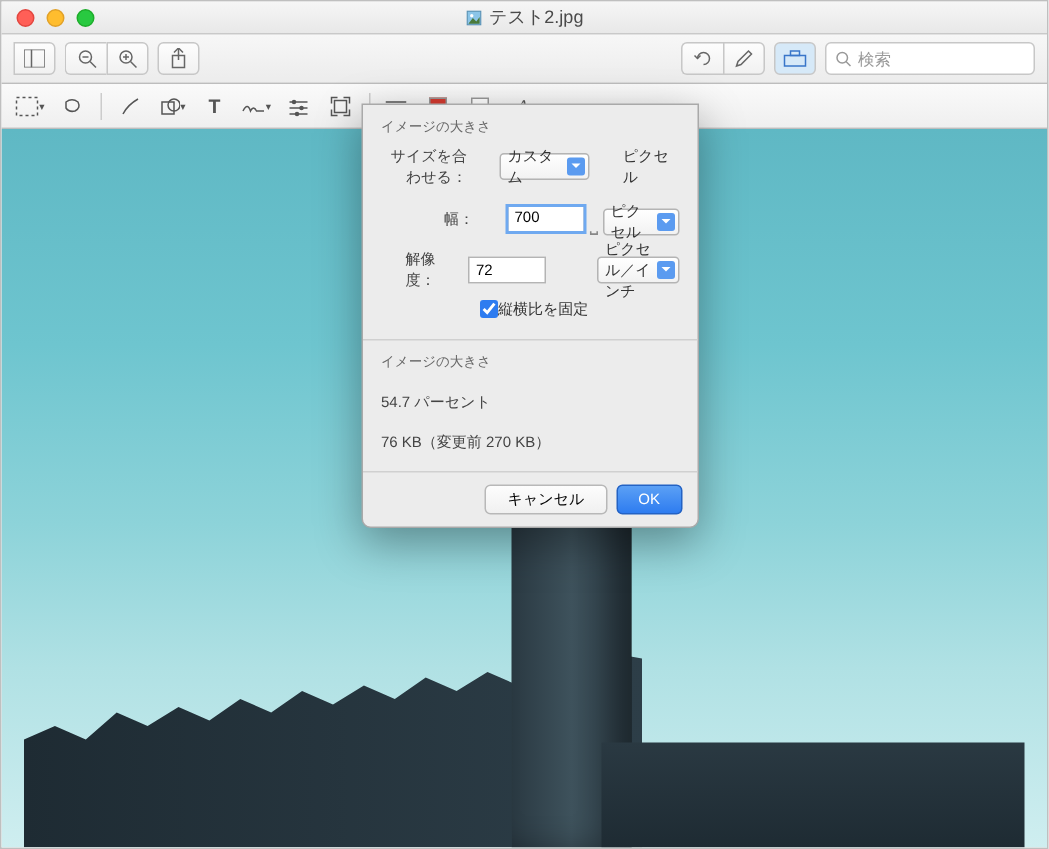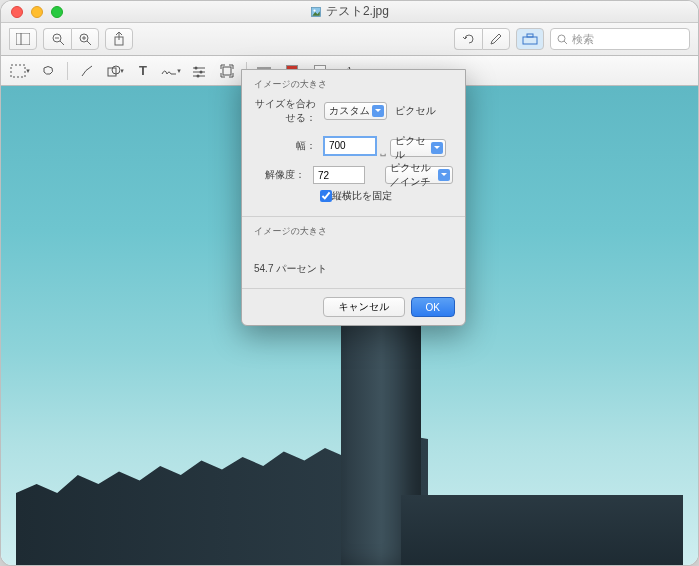--- a/index.html
+++ b/index.html
@@ -1,17 +1,17 @@
 <!DOCTYPE html>
 <html><head>
 <meta charset="utf-8">
 <style>
 *{margin:0;padding:0;box-sizing:border-box;font-family:-apple-system,"Hiragino Sans","Helvetica Neue",sans-serif}
 body{background:#f0f0f0;display:flex;align-items:center;justify-content:center;height:100vh}
-.window{width:699px;height:566px;background:#fff;border-radius:12px;box-shadow:0 20px 60px rgba(0,0,0,.35);overflow:hidden;display:flex;flex-direction:column;position:relative;border:1px solid rgba(0,0,0,.25)}
+.window{width:699px;height:566px;background:#fff;border-radius:0;box-shadow:0 20px 60px rgba(0,0,0,.35);overflow:hidden;display:flex;flex-direction:column;position:relative;border:1px solid rgba(0,0,0,.25)}
 .titlebar{height:22px;background:linear-gradient(#f6f6f6,#e8e8e8);border-bottom:1px solid #c9c9c9;display:flex;align-items:center;position:relative}
 .traffic{display:flex;gap:8px;padding-left:10px}
 .dot{width:12px;height:12px;border-radius:50%}
 .dot.r{background:#ff5f57;border:.5px solid #e2463f}
 .dot.y{background:#ffbd2e;border:.5px solid #e1a128}
 .dot.g{background:#28c940;border:.5px solid #1dad2a}
 .title{position:absolute;left:0;right:0;text-align:center;font-size:12px;color:#4a4a4a;display:flex;align-items:center;justify-content:center;gap:4px}
 .title svg{width:12px;height:12px}
 .toolbar{height:33px;background:linear-gradient(#f7f7f7,#ececec);border-bottom:1px solid #bdbdbd;display:flex;align-items:center;padding:1px 8px;gap:6px}
 .tbtn{height:22px;min-width:28px;background:linear-gradient(#fdfdfd,#f1f1f1);border:1px solid #c7c7c7;border-radius:4px;display:flex;align-items:center;justify-content:center;font-size:12px;color:#555}
@@ -29,34 +29,34 @@
 .tower{position:absolute;left:340px;bottom:0;width:80px;height:340px;background:linear-gradient(90deg,#2a3942,#3e525c,#2a3942);box-shadow:inset -15px 0 20px rgba(0,0,0,.3)}
 .tower::before{content:"";position:absolute;top:-28px;left:10px;width:60px;height:28px;background:#2a3942;clip-path:polygon(0 100%,20% 40%,35% 70%,50% 0,65% 70%,80% 40%,100% 100%)}
 .clock{position:absolute;top:30px;left:15px;width:50px;height:50px;background:#d8dfe0;border-radius:50%;border:3px solid #1f2a30}
 .clock::after{content:"";position:absolute;top:50%;left:50%;width:2px;height:18px;background:#1f2a30;transform-origin:bottom;transform:translate(-50%,-100%) rotate(45deg)}
 .building{position:absolute;bottom:0;left:15px;right:270px;height:180px;background:linear-gradient(90deg,#1e2b33,#2d3e48);clip-path:polygon(0 100%,0 60%,5% 55%,10% 60%,15% 50%,20% 55%,25% 48%,30% 53%,35% 45%,40% 50%,45% 42%,50% 47%,55% 40%,60% 45%,65% 37%,70% 42%,75% 35%,80% 40%,85% 30%,90% 35%,95% 28%,100% 30%,100% 100%)}
 .lowerbldg{position:absolute;bottom:0;left:400px;right:15px;height:70px;background:linear-gradient(#2a3942,#1e2b33)}
 .dialog{position:absolute;top:68px;left:240px;width:225px;background:#ececec;border:1px solid #a9a9a9;border-radius:0 0 6px 6px;box-shadow:0 10px 30px rgba(0,0,0,.35);font-size:10px;color:#333}
 .dsec{padding:8px 12px 10px;border-bottom:1px solid #d0d0d0}
 .dsec:last-child{border-bottom:none}
 .dlabel{font-size:9px;color:#666;margin-bottom:6px}
-.drow{display:flex;align-items:center;margin-bottom:5px;gap:8px}
+.drow{display:flex;align-items:center;margin-bottom:5px;gap:22px}
 .dlab{width:62px;text-align:right;font-size:10px;color:#444}
 .dsel{height:18px;background:linear-gradient(#fff,#f2f2f2);border:1px solid #b4b4b4;border-radius:3px;padding:0 16px 0 4px;font-size:10px;position:relative;display:inline-flex;align-items:center}
 .dsel::after{content:"";position:absolute;right:2px;top:2px;width:12px;height:12px;background:#5b9bf0;border-radius:2px}
 .dsel.arrow::before{content:"";position:absolute;right:5px;top:6px;border:3px solid transparent;border-top-color:#fff;z-index:1}
 .dinput{height:18px;border:1px solid #b4b4b4;background:#fff;padding:0 4px;font-size:10px;width:52px}
 .dinput.focus{outline:2px solid #6fa9f0;outline-offset:-1px}
 .link{width:14px;height:36px;display:flex;align-items:center;justify-content:center;color:#888;font-size:14px}
 .dchk{display:flex;align-items:center;gap:0;font-size:10px;margin-left:66px;margin-bottom:3px}
 .dchk input{width:12px;height:12px;accent-color:#2e7cf0}
 .dbtns{display:flex;justify-content:flex-end;gap:6px;padding:8px 10px}
 .dbtn{height:20px;padding:0 14px;border-radius:4px;border:1px solid #b8b8b8;background:linear-gradient(#fdfdfd,#f0f0f0);font-size:10px;display:flex;align-items:center}
 .dbtn.primary{background:linear-gradient(#5ba0f5,#2e7cf0);color:#fff;border-color:#2362c4}
-.dtext{font-size:10px;color:#444;margin:24px 0 2px}
+.dtext{font-size:10px;color:#444;margin:13px 0 2px}
 </style>
 </head>
 <body>
 
 <div class="window">
 
   <div class="titlebar">
     <div class="traffic">
       <div class="dot r"></div>
       <div class="dot y"></div>
@@ -245,20 +245,21 @@
           </span>
       </div>
       <label class="dchk">
           <input type="checkbox" checked="" style="">
           <span>縦横比を固定</span>
         </label>
     </div>
     <div class="dsec">
       <div class="dlabel">イメージの大きさ</div>
       <div class="dtext">54.7 パーセント</div>
+      <div class="dtext">76 KB（変更前 270 KB）</div>
     </div>
     <div class="dbtns">
       <button class="dbtn">キャンセル</button>
       <button class="dbtn primary">OK</button>
     </div>
   </div>
 
 </div>
 
 </body></html>

